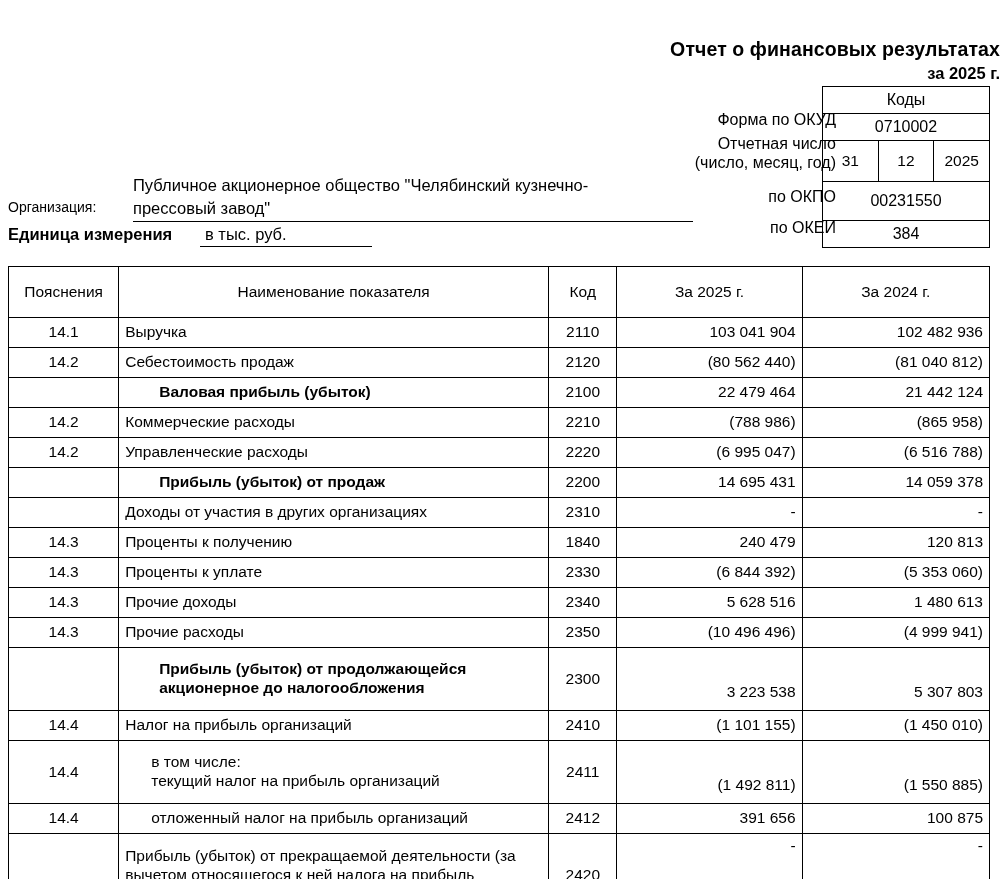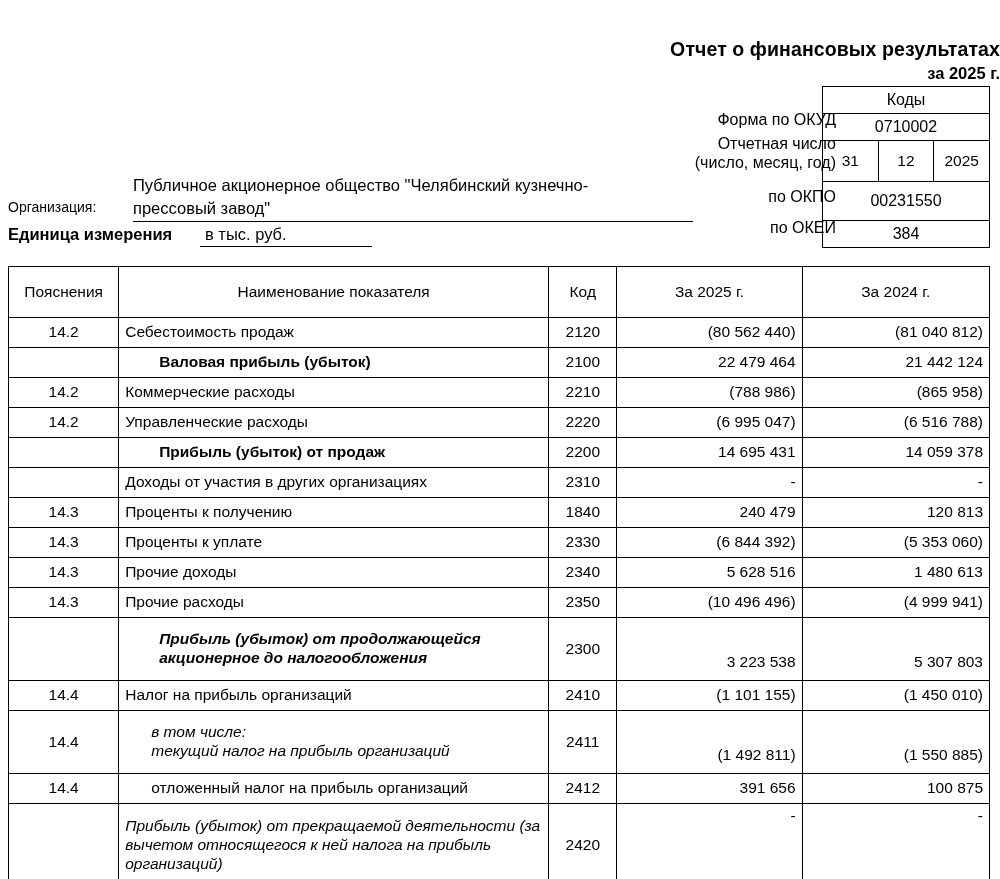--- a/index.html
+++ b/index.html
@@ -201,21 +201,21 @@
     vertical-align: bottom;
     padding-bottom: 8px;
   }
   td.val.top {
     vertical-align: top;
     padding-top: 3px;
   }
   tr.r-std td { height: 25px; }
   tr.r-two td { height: 52px; }
   tr.r-three td { height: 78px; }
-  .nm-line { display: block; font-style: italic; }
+  .nm-line { display: block; }
 </style>
 </head>
 <body>
 
 <div class="page">
 
   <div class="title-block">
     <div class="doc-title">Отчет о финансовых результатах</div>
     <div class="doc-subtitle">за 2025 г.</div>
   </div>
@@ -271,20 +271,27 @@
         <tr>
           <th>Пояснения</th>
           <th>Наименование показателя</th>
           <th>Код</th>
           <th>За 2025 г.</th>
           <th>За 2024 г.</th>
         </tr>
       </thead>
       <tbody id="table-body">
           <tr class="r-std">
+            <td class="expl">14.1</td>
+            <td class="name">Выручка</td>
+            <td class="code mid">2110</td>
+            <td class="val">103 041 904</td>
+            <td class="val">102 482 936</td>
+          </tr>
+          <tr class="r-std">
             <td class="expl">14.2</td>
             <td class="name">Себестоимость продаж</td>
             <td class="code mid">2120</td>
             <td class="val">(80 562 440)</td>
             <td class="val">(81 040 812)</td>
           </tr>
           <tr class="r-std">
             <td class="expl"></td>
             <td class="name bold">Валовая прибыль (убыток)</td>
             <td class="code mid">2100</td>

